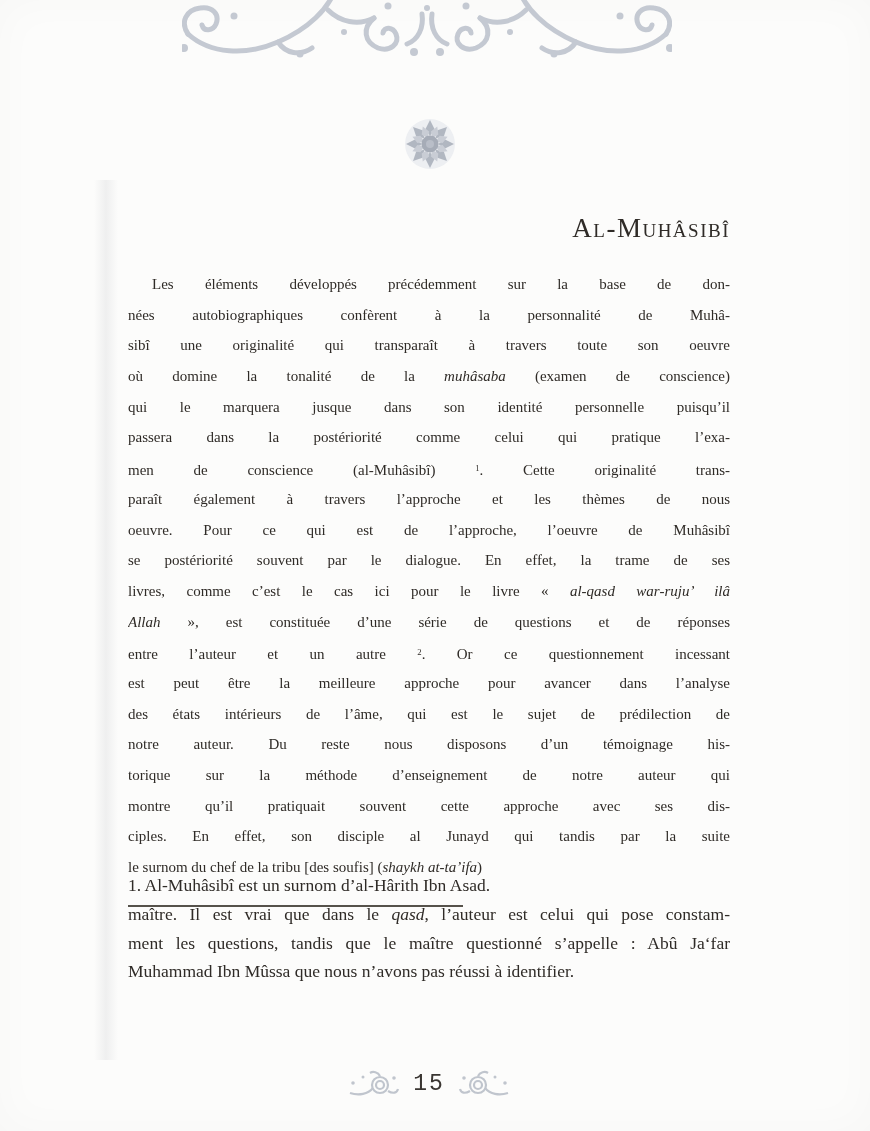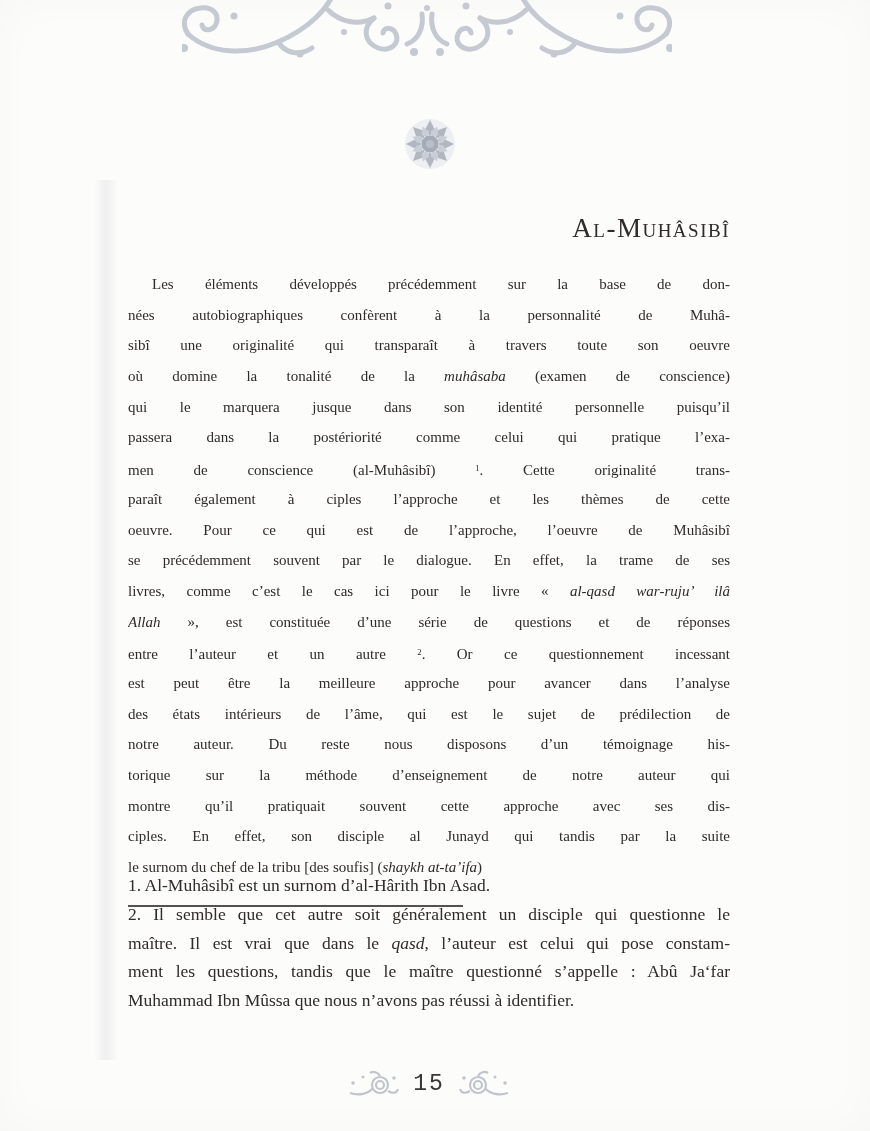--- a/index.html
+++ b/index.html
@@ -133,40 +133,39 @@
   <div class="chapter-title">Al-Muhâsibî</div>
 
   <div class="body-text">
       <div class="tline indent"><span>Les éléments développés précédemment sur la base de don-</span></div>
       <div class="tline"><span>nées autobiographiques confèrent à la personnalité de Muhâ-</span></div>
       <div class="tline"><span>sibî une originalité qui transparaît à travers toute son oeuvre</span></div>
       <div class="tline"><span>où domine la tonalité de la </span><span class="it">muhâsaba</span><span> (examen de conscience)</span></div>
       <div class="tline"><span>qui le marquera jusque dans son identité personnelle puisqu’il</span></div>
       <div class="tline"><span>passera dans la postériorité comme celui qui pratique l’exa-</span></div>
       <div class="tline"><span>men de conscience (al-Muhâsibî) </span><span class="sup">1</span><span>. Cette originalité trans-</span></div>
-      <div class="tline"><span>paraît également à ciples l’approche et les thèmes de cette</span></div>
+      <div class="tline"><span>paraît également à travers l’approche et les thèmes de nous</span></div>
       <div class="tline"><span>oeuvre. Pour ce qui est de l’approche, l’oeuvre de Muhâsibî</span></div>
-      <div class="tline"><span>se précédemment souvent par le dialogue. En effet, la trame de ses</span></div>
+      <div class="tline"><span>se postériorité souvent par le dialogue. En effet, la trame de ses</span></div>
       <div class="tline"><span>livres, comme c’est le cas ici pour le livre « </span><span class="it">al-qasd war-ruju’ ilâ</span></div>
       <div class="tline"><span class="it">Allah</span><span> », est constituée d’une série de questions et de réponses</span></div>
       <div class="tline"><span>entre l’auteur et un autre </span><span class="sup">2</span><span>. Or ce questionnement incessant</span></div>
       <div class="tline"><span>est peut être la meilleure approche pour avancer dans l’analyse</span></div>
       <div class="tline"><span>des états intérieurs de l’âme, qui est le sujet de prédilection de</span></div>
       <div class="tline"><span>notre auteur. Du reste nous disposons d’un témoignage his-</span></div>
       <div class="tline"><span>torique sur la méthode d’enseignement de notre auteur qui</span></div>
       <div class="tline"><span>montre qu’il pratiquait souvent cette approche avec ses dis-</span></div>
       <div class="tline"><span>ciples. En effet, son disciple al Junayd qui tandis par la suite</span></div>
       <div class="tline flush"><span>le surnom du chef de la tribu [des soufis] (</span><span class="it">shaykh at-ta’ifa</span><span>)</span></div>
     </div>
 
   <div class="footnote-sep"></div>
 
   <div class="footnotes">
       <div class="tline flush"><span>1. Al-Muhâsibî est un surnom d’al-Hârith Ibn Asad.</span></div>
-      <div class="tline"><span>2. Il semble que cet autre soit généralement un disciple qui questionne le</span></div>
       <div class="tline"><span>maître. Il est vrai que dans le </span><span class="it">qasd</span><span>, l’auteur est celui qui pose constam-</span></div>
       <div class="tline"><span>ment les questions, tandis que le maître questionné s’appelle : Abû Ja‘far</span></div>
       <div class="tline flush"><span>Muhammad Ibn Mûssa que nous n’avons pas réussi à identifier.</span></div>
     </div>
 
   <div class="footer">
     <svg class="flourish" viewBox="0 0 52 30" aria-hidden="true">
       <g stroke="#b6bcc6" fill="none" stroke-width="2.2">
         <circle cx="33" cy="16" r="8"></circle>
         <circle cx="33" cy="16" r="4"></circle>

